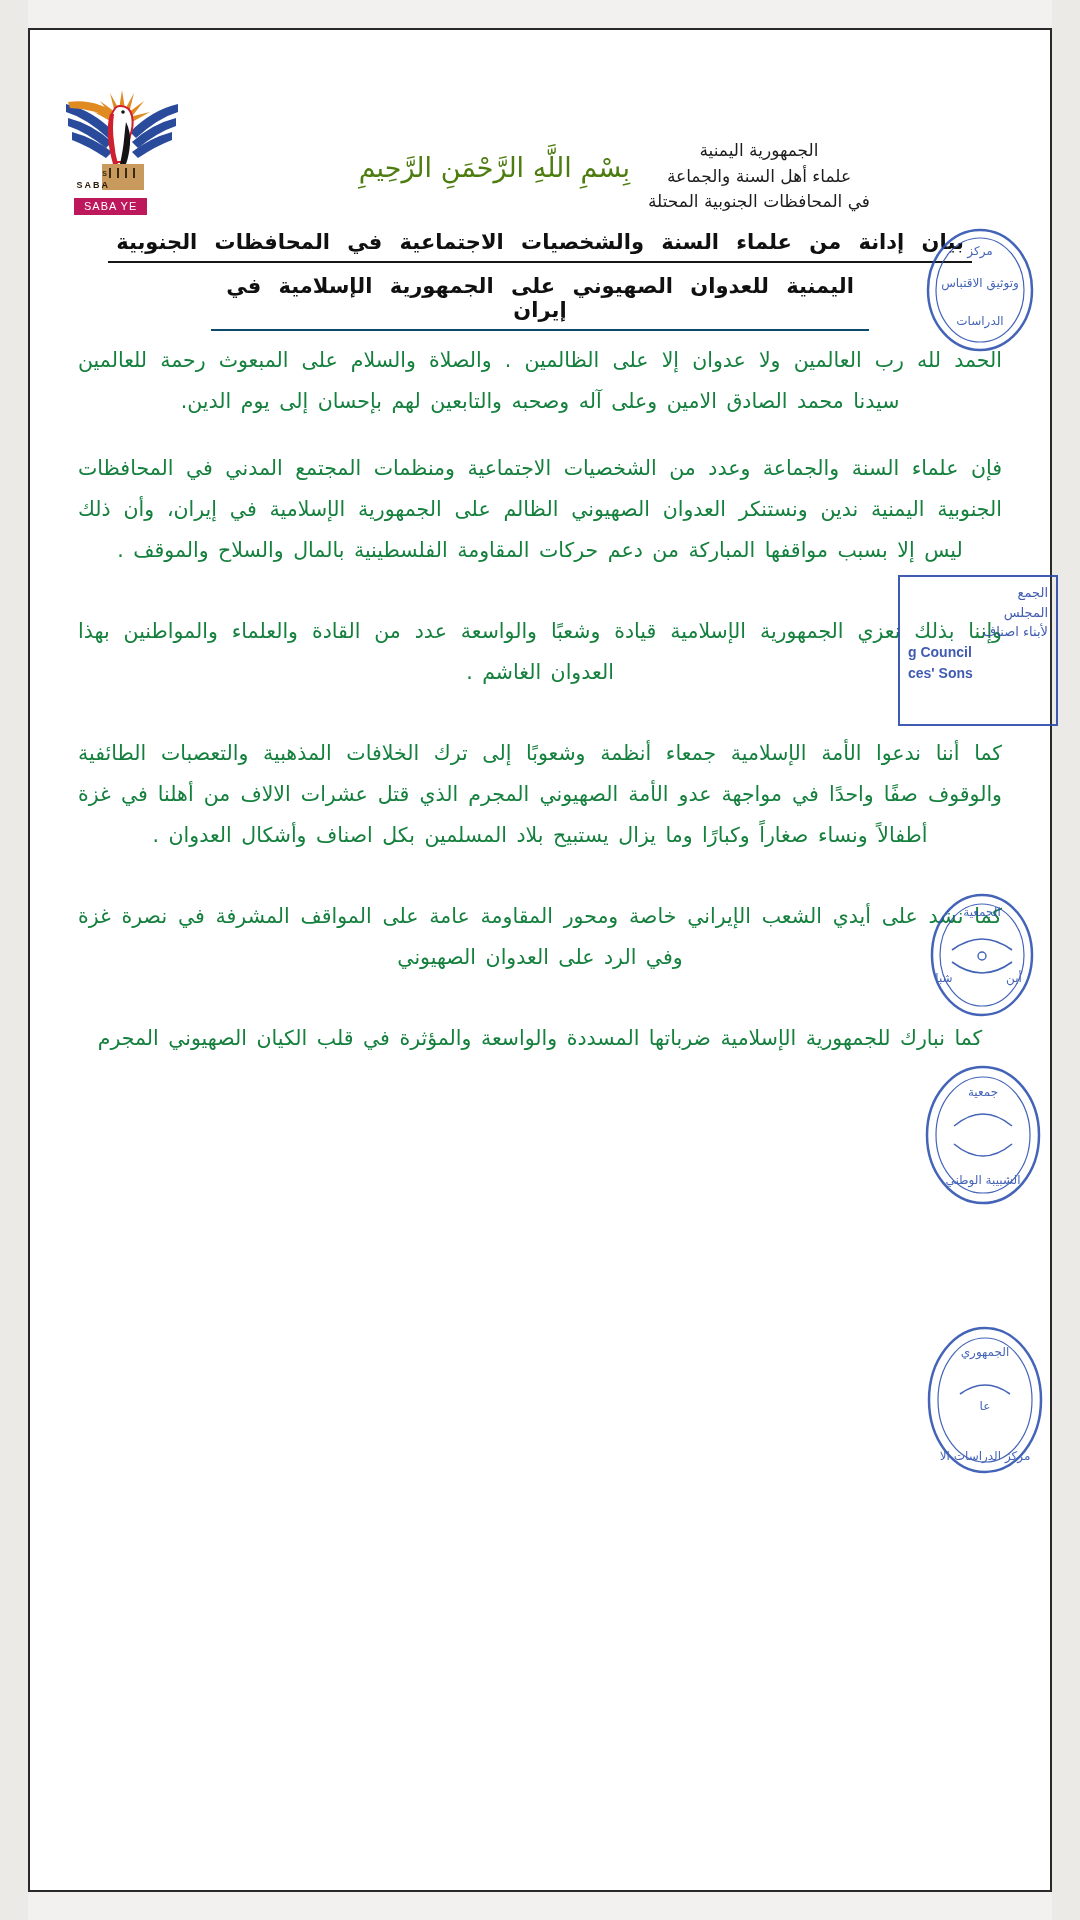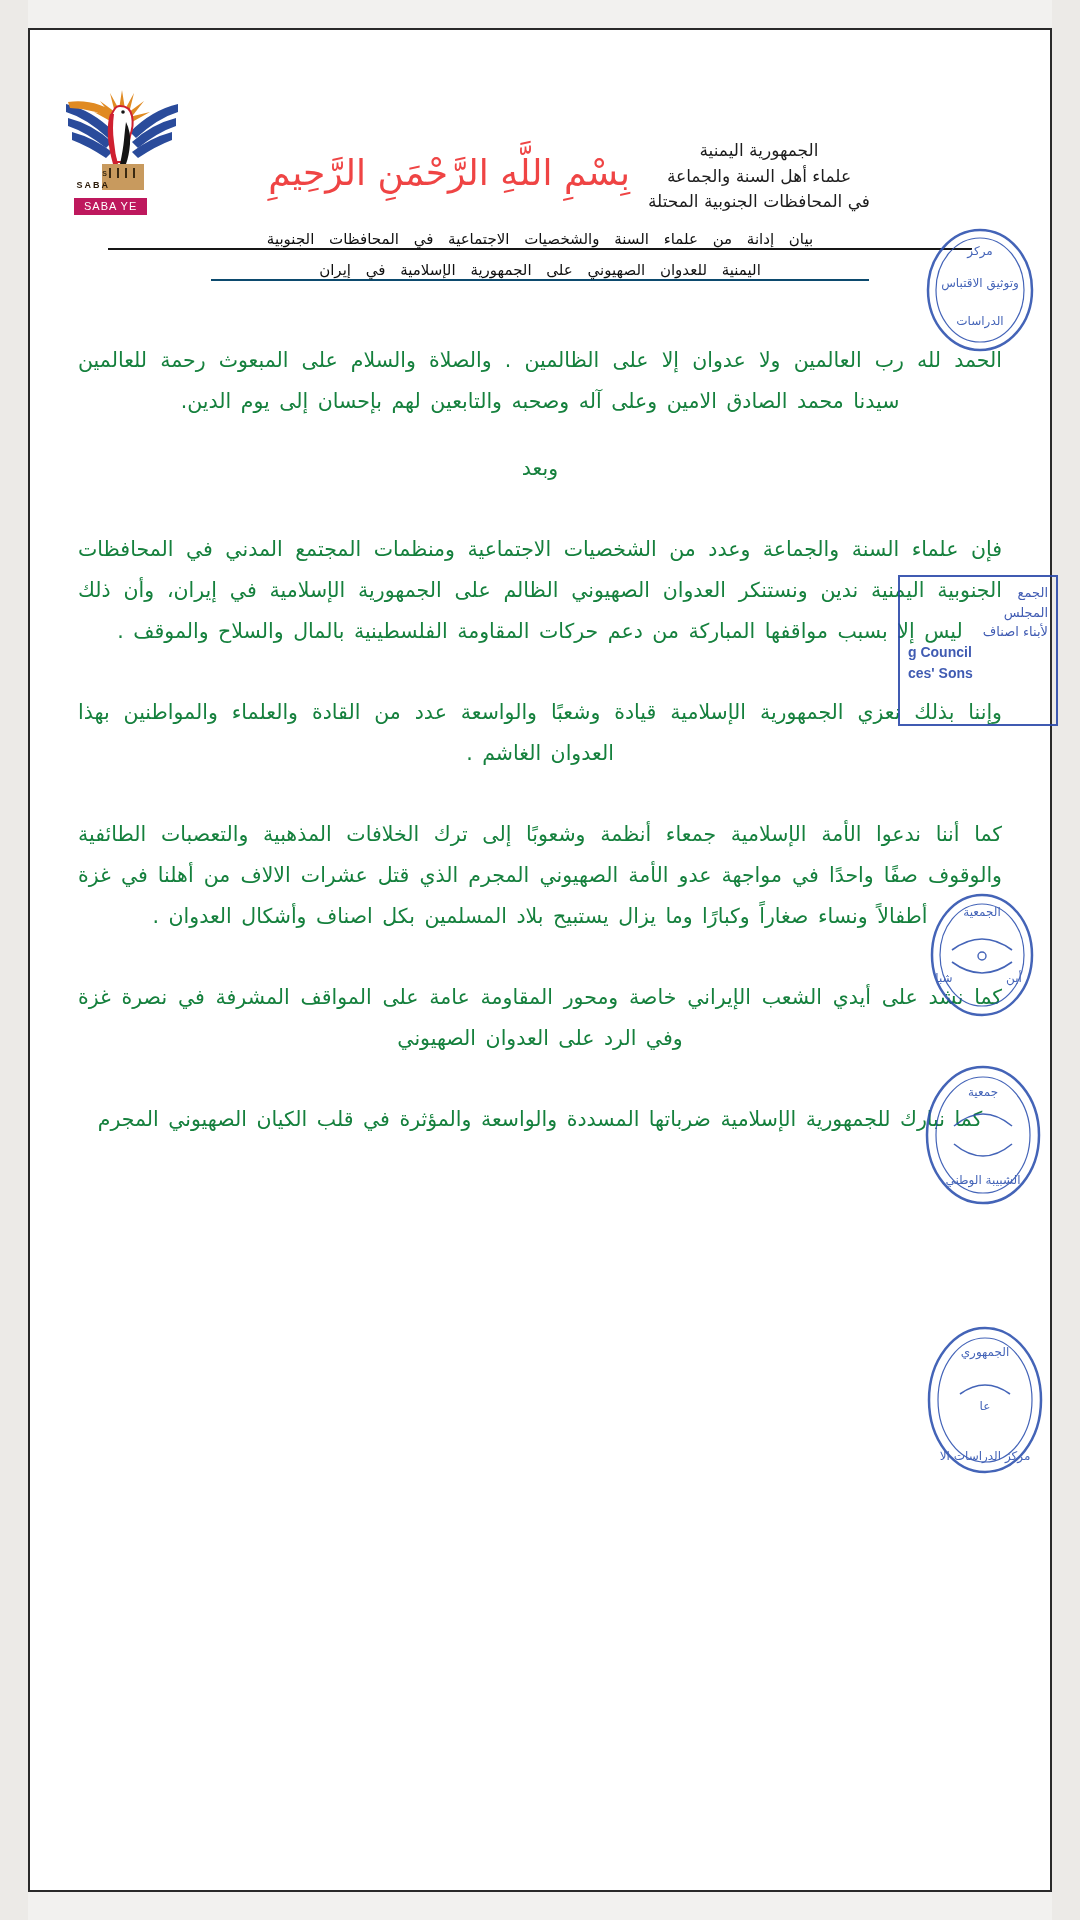--- a/index.html
+++ b/index.html
@@ -82,22 +82,22 @@
     font-size: 11px;
     letter-spacing: 1px;
     padding: 2px 10px 3px 10px;
     font-family: "Liberation Sans", sans-serif;
     white-space: nowrap;
   }
   .basmala {
     position: absolute;
     right: 420px;
     top: 122px;
-    font-size: 36px;
-    color: #ef4444;
+    font-size: 27px;
+    color: #4d7c0f;
     font-family: "DejaVu Sans", "Liberation Sans", sans-serif;
     white-space: nowrap;
     letter-spacing: -1px;
   }
   .org-block {
     position: absolute;
     right: 180px;
     top: 108px;
     text-align: center;
     line-height: 1.45;
@@ -110,25 +110,26 @@
 
   
   .title-wrap {
     position: absolute;
     top: 200px;
     right: 40px;
     left: 40px;
     text-align: center;
   }
   .title-line {
-    font-size: 15px;
-    font-weight: normal;
+    font-size: 21px;
+    font-weight: bold;
     color: #101010;
     letter-spacing: 0.5px;
     word-spacing: 10px;
+    padding-bottom: 7px;
     margin-bottom: 11px;
     display: block;
     font-family: "DejaVu Sans", "Liberation Sans", sans-serif;
   }
   .title-line.l1 {
     border-bottom: 2px solid #161616;
     width: 92%;
     margin-right: auto;
     margin-left: auto;
   }
@@ -267,21 +268,20 @@
     </div>
 
     <div class="title-wrap">
       <span class="title-line l1">بيان إدانة من علماء السنة والشخصيات الاجتماعية في المحافظات الجنوبية</span>
       <span class="title-line l2">اليمنية للعدوان الصهيوني على الجمهورية الإسلامية في إيران</span>
     </div>
 
     <div class="body-wrap">
       <p class="para">الحمد لله رب العالمين ولا عدوان إلا على الظالمين . والصلاة والسلام على المبعوث رحمة للعالمين سيدنا محمد الصادق الامين وعلى آله وصحبه والتابعين لهم بإحسان إلى يوم الدين.</p>
 
-      <p class="para center gap-lg">وبعد</p>
 
       <p class="para gap-lg">فإن علماء السنة والجماعة وعدد من الشخصيات الاجتماعية ومنظمات المجتمع المدني في المحافظات الجنوبية اليمنية ندين ونستنكر العدوان الصهيوني الظالم على الجمهورية الإسلامية في إيران، وأن ذلك ليس إلا بسبب مواقفها المباركة من دعم حركات المقاومة الفلسطينية بالمال والسلاح والموقف .</p>
 
       <p class="para gap-lg">وإننا بذلك نعزي الجمهورية الإسلامية قيادة وشعبًا والواسعة عدد من القادة والعلماء  والمواطنين بهذا العدوان الغاشم .</p>
 
 
       <p class="para gap-lg">كما أننا ندعوا الأمة الإسلامية جمعاء أنظمة وشعوبًا إلى ترك الخلافات المذهبية والتعصبات الطائفية والوقوف صفًا واحدًا في مواجهة عدو الأمة الصهيوني المجرم الذي قتل عشرات الالاف من أهلنا في غزة أطفالاً ونساء صغاراً وكبارًا وما يزال يستبيح بلاد المسلمين بكل اصناف وأشكال العدوان .</p>
 
       <p class="para gap-lg">كما نشد على أيدي الشعب الإيراني خاصة ومحور المقاومة عامة على المواقف المشرفة في نصرة غزة وفي الرد على العدوان الصهيوني</p>
 

